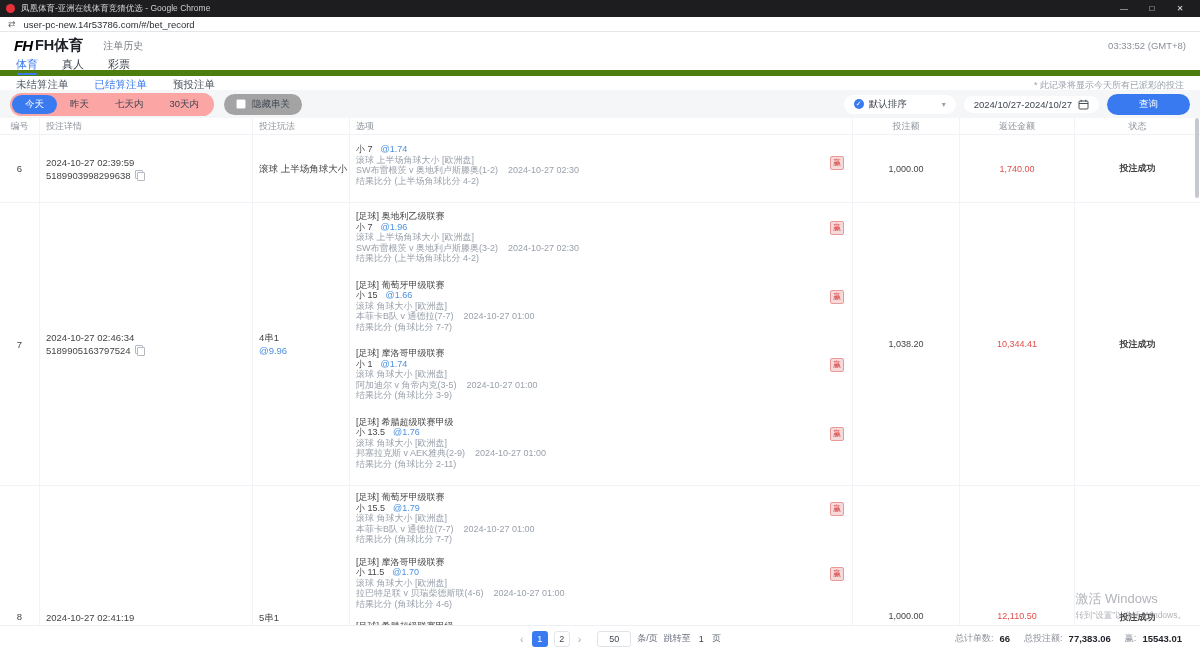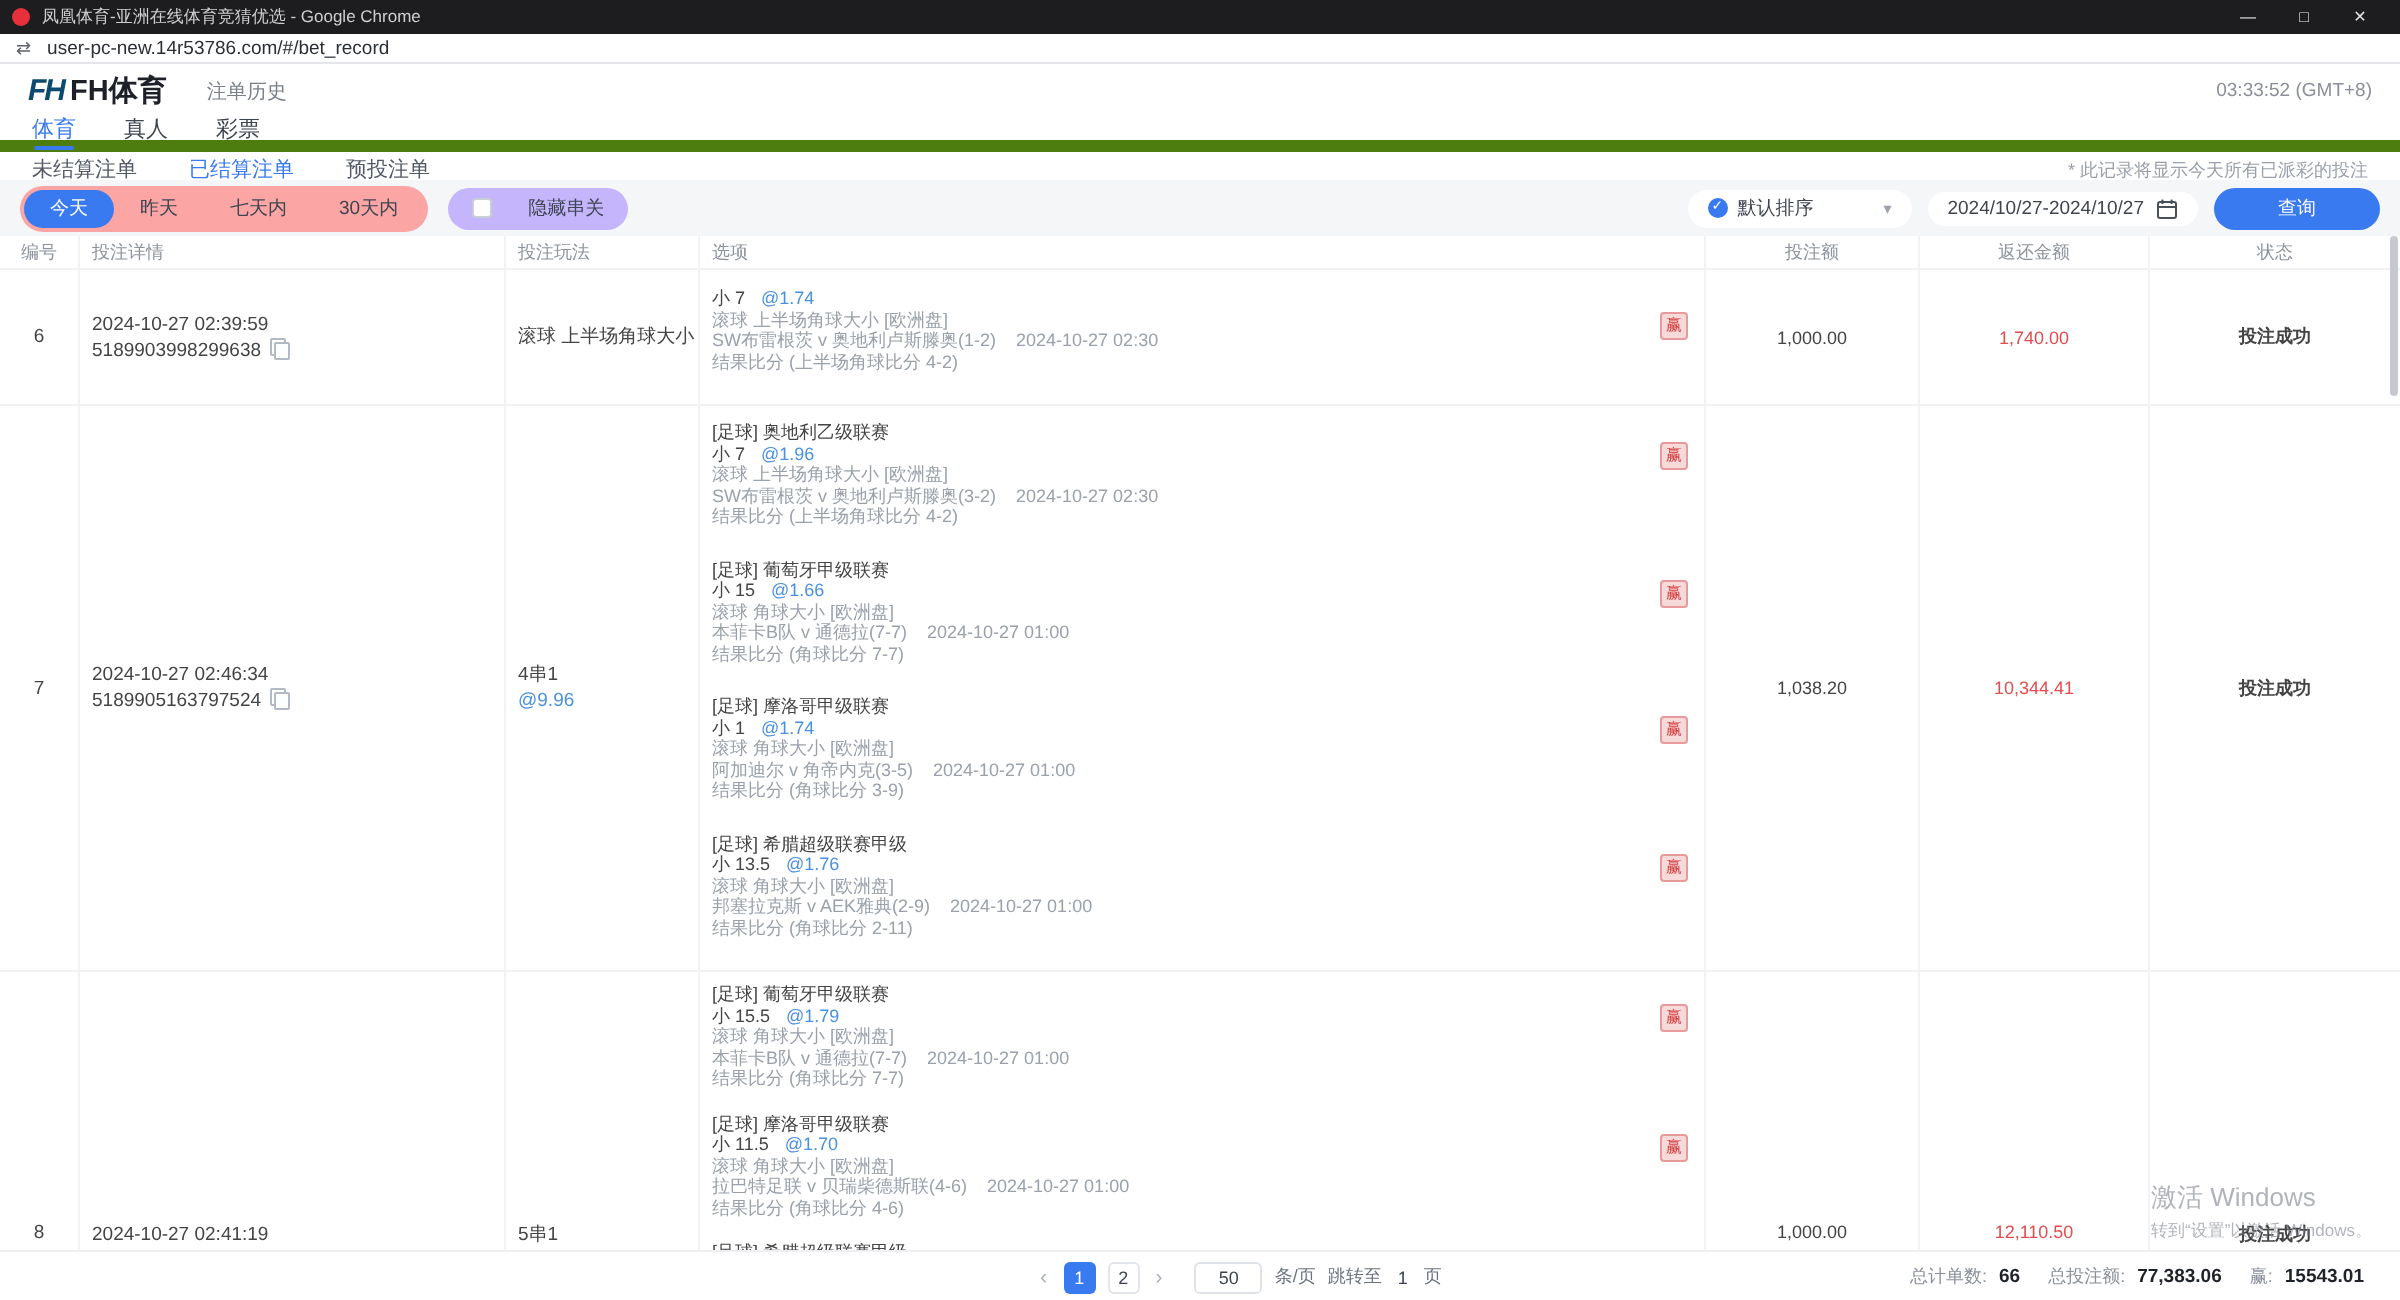--- a/index.html
+++ b/index.html
@@ -12,41 +12,41 @@
   .favicon { width:9px; height:9px; border-radius:50%; background:#e8303a; margin-right:6px; flex:0 0 auto; }
   .win-title { font-size:8.5px; color:#cfcfcf; flex:1 1 auto; white-space:nowrap; overflow:hidden; }
   .win-controls { display:flex; }
   .win-btn { width:28px; text-align:center; color:#e4e4e4; font-size:8px; line-height:17px; }
   .urlbar { height:15px; background:#fff; border-bottom:1px solid #e4e6e9; display:flex; align-items:center; padding:0 8px; }
   .nav-ico { color:#5f6368; font-size:9px; margin-right:8px; }
   .url-text { font-size:9.5px; color:#2b2f33; }
 
   
   .appheader { height:27px; background:#fff; display:flex; align-items:center; padding:0 14px; }
-  .logo-fh { color:#0c4a6e; font-weight:bold; font-style:italic; font-size:15px; letter-spacing:-1px; margin-right:3px; }
+  .logo-fh { color:#000000; font-weight:bold; font-style:italic; font-size:15px; letter-spacing:-1px; margin-right:3px; }
   .logo-txt { color:#1d2127; font-weight:bold; font-size:14.5px; }
   .page-title { font-size:10px; color:#7a8089; margin-left:20px; }
   .clock { margin-left:auto; font-size:9.5px; color:#8a8f99; }
 
   .tabrow { height:17px; background:#fff; border-bottom:6px solid #4d7c0f; display:flex; align-items:center; gap:24px; padding:0 16px; }
   .tab { font-size:11px; color:#3f4550; position:relative; }
   .tab.active { color:#3a7af0; }
   .tab.active::after { content:""; position:absolute; left:1px; right:1px; bottom:-3px; height:2px; background:#3a7af0; border-radius:1px; }
   .subtabrow { height:18px; background:#fff; display:flex; align-items:center; gap:26px; padding:0 16px; }
   .subtab { font-size:10.5px; color:#525a66; }
   .subtab.active { color:#3a7af0; }
   .subtab-note { margin-left:auto; font-size:9px; color:#9aa1ab; }
 
   
   .content { position:absolute; top:90px; left:0; right:0; bottom:25px; background:#f5f6f8; display:flex; flex-direction:column; overflow:hidden; }
   .filterbar { flex:0 0 28px; display:flex; align-items:center; padding:0 10px; gap:10px; }
   .pill-group { background:#fca5a5; border-radius:12px; padding:2px; display:flex; }
   .range-pill { font-size:9.5px; color:#3f4550; padding:3px 13px; border-radius:10px; }
   .range-pill.active { background:#3a7af0; color:#fff; }
-  .toggle-group { background:#c4b5fd; border-radius:12px; padding:4px 12px; display:flex; align-items:center; gap:18px;text-align:right; }
+  .toggle-group { background:#a3a3a3; border-radius:12px; padding:4px 12px; display:flex; align-items:center; gap:6px;text-align:right; }
   .checkbox { width:10px; height:10px; border:1px solid #c9ced6; border-radius:2px; background:#fff; }
   .toggle-label { font-size:9.5px; color:#3f4550; }
   .filter-right { margin-left:auto; display:flex; align-items:center; gap:8px; }
   .sort-pill { background:#fff; border-radius:12px; padding:3px 10px; display:flex; align-items:center; gap:5px; min-width:112px; }
   .sort-ico { width:10px; height:10px; border-radius:50%; background:#3a7af0; color:#fff; font-size:7px; line-height:10px; text-align:center; }
   .sort-label { font-size:9.5px; color:#3f4550; flex:1; }
   .caret { font-size:8px; color:#9aa1ab; }
   .date-pill { background:#fff; border-radius:12px; padding:3px 10px; display:flex; align-items:center; gap:6px; }
   .date-text { font-size:9.5px; color:#3f4550; }
   .search-btn { background:#3a7af0; color:#fff; font-size:9.5px; border:none; border-radius:12px; padding:4px 32px; }

